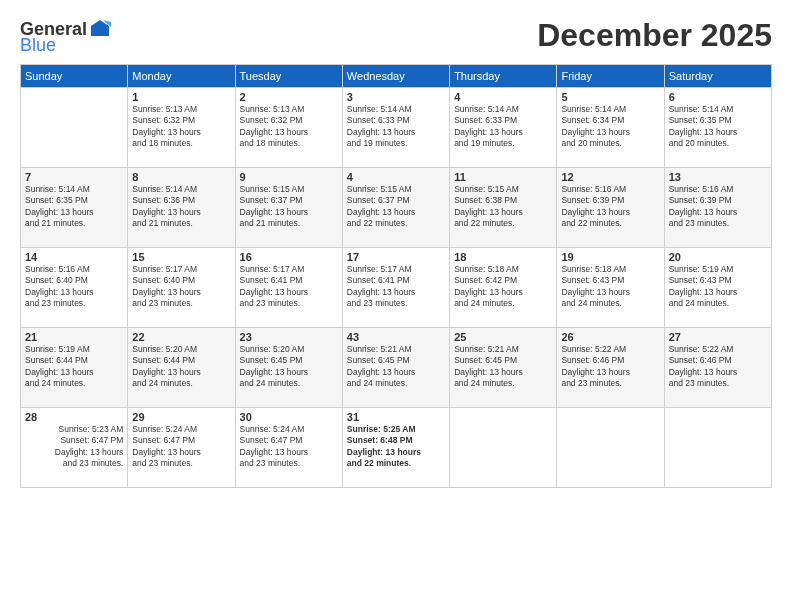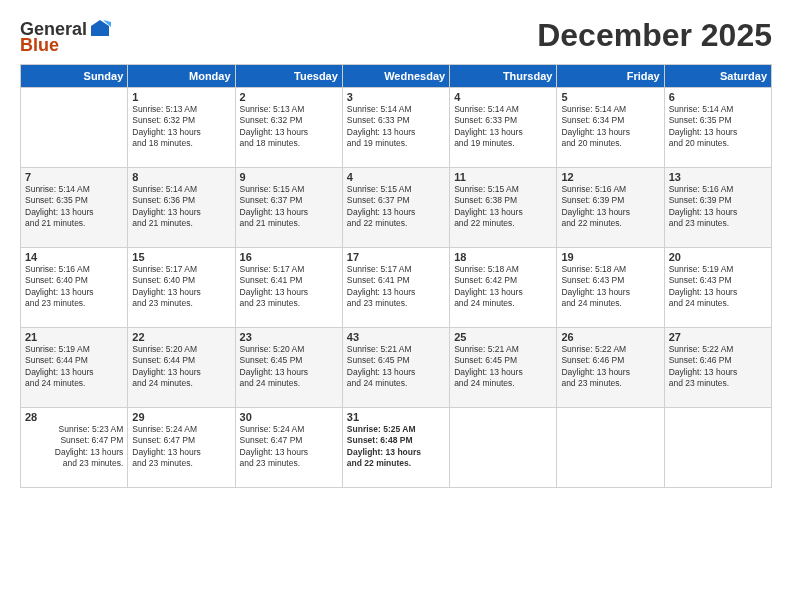--- a/index.html
+++ b/index.html
@@ -33,22 +33,22 @@
       display: flex;
       align-items: center;
     }
     .logo-general {
       font-size: 18px;
       font-weight: bold;
       color: #333;
     }
     .logo-blue {
       font-size: 18px;
-      font-weight: bold;
-      color: #c2410c;
+      font-weight: normal;
+      color: #3b82f6;
     }
     .logo-icon {
       width: 22px;
       height: 22px;
       margin-left: 2px;
     }
     .title-block {
       text-align: left;
     }
     .month-title {
@@ -64,24 +64,24 @@
     }
     .calendar {
       width: 100%;
       border-collapse: collapse;
       flex: 1;
     }
     .calendar th {
       background: #1565c0;
       color: #fff;
       font-size: 11px;
-      font-weight: bold;
+      font-weight: normal;
       padding: 5px 4px;
       border: 1px solid #ccc;
-      text-align: right;
+      text-align: left;
     }
     .calendar td {
       border: 1px solid #d0d0d0;
       vertical-align: top;
       padding: 3px 4px;
       font-size: 9px;
       color: #333;
       width: calc(100% / 7);
       height: 80px;
     }

